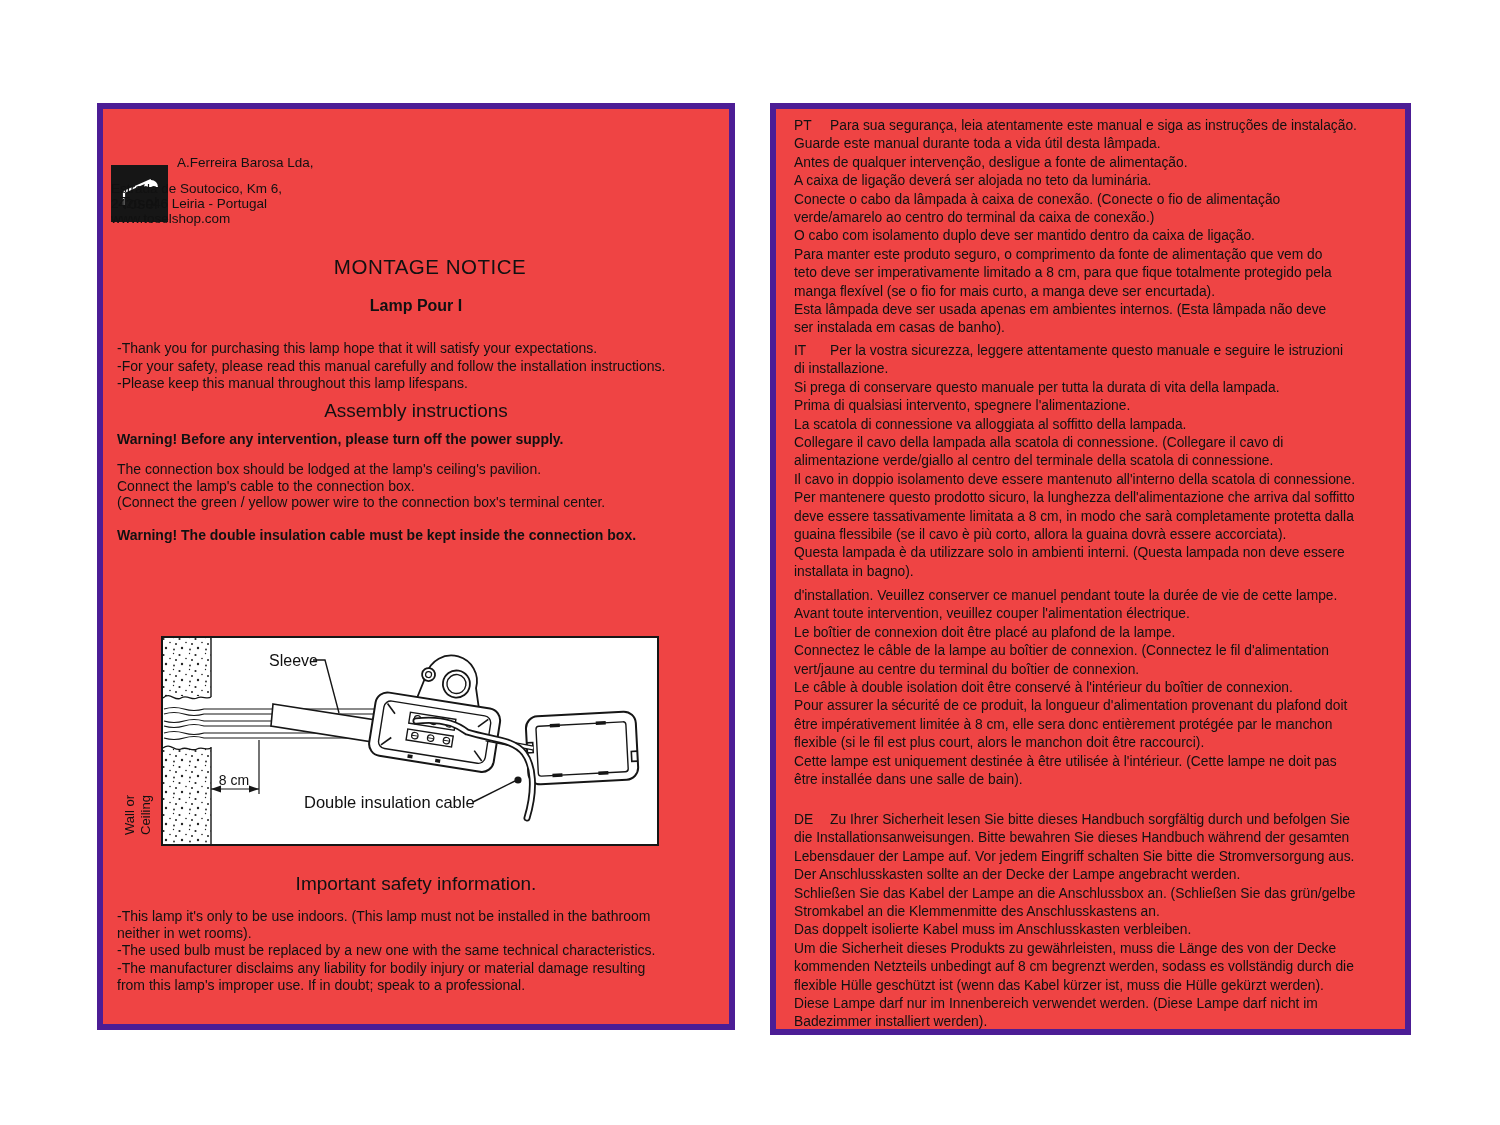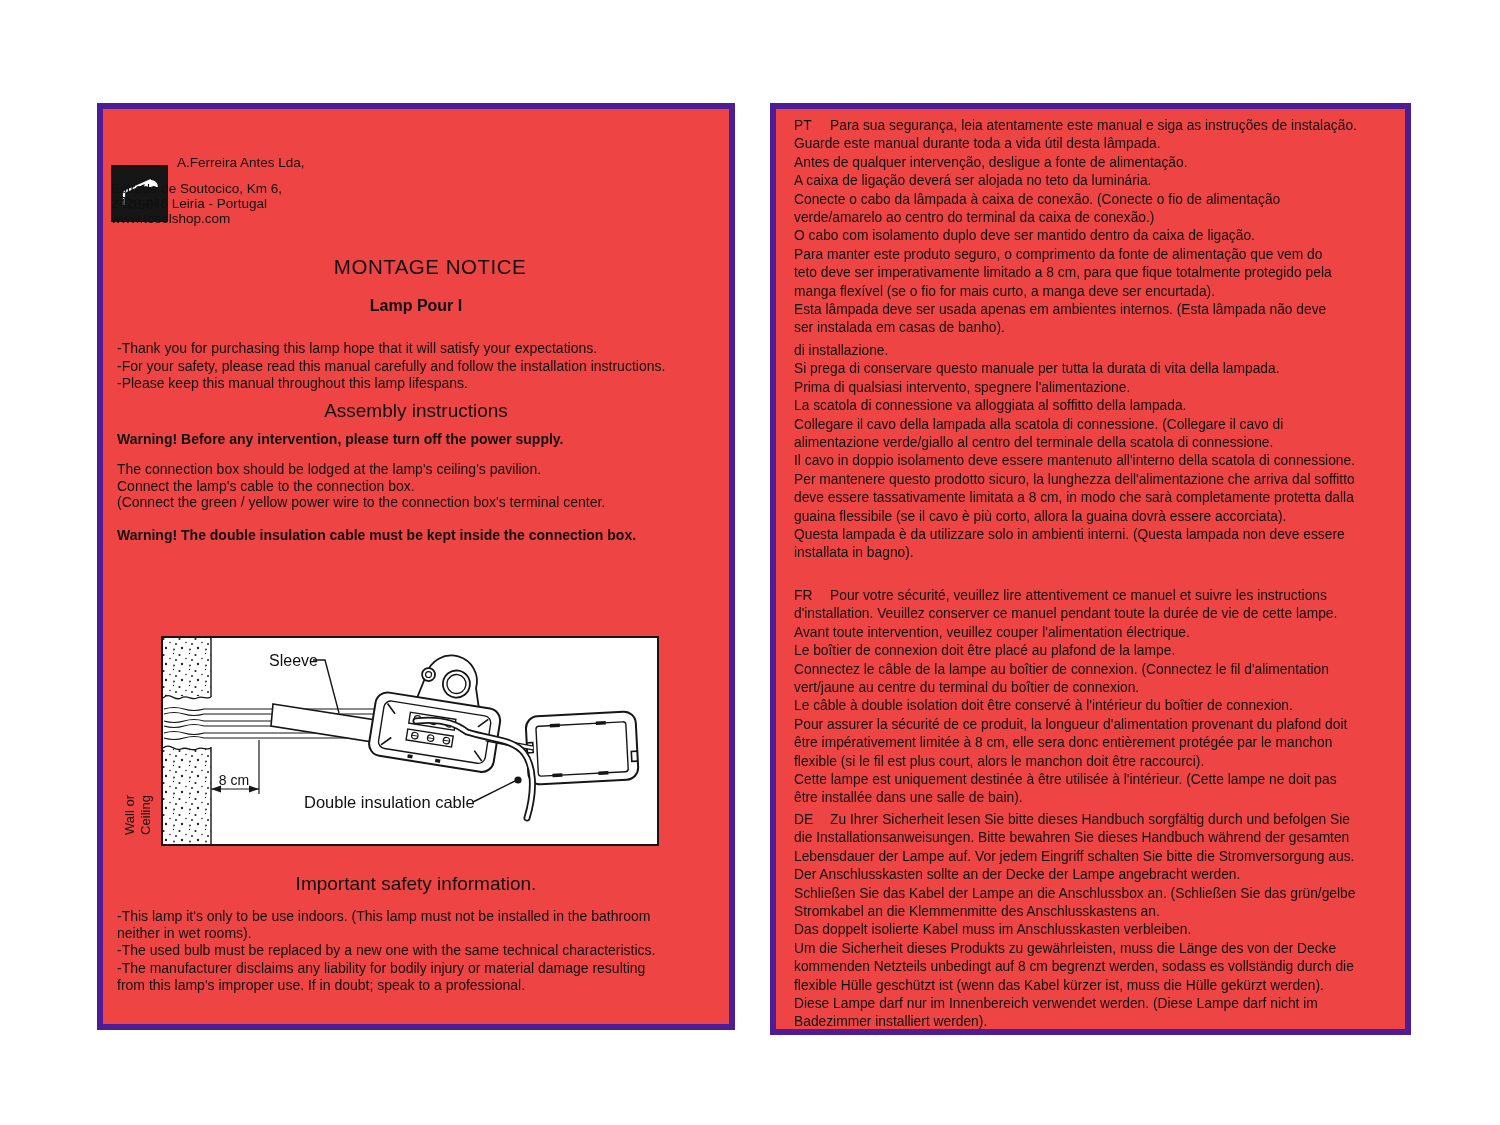--- a/index.html
+++ b/index.html
@@ -50,21 +50,21 @@
   <div class="abs logo-box">
     <svg width="57" height="57" viewBox="0 0 57 57">
       <rect x="0" y="0" width="57" height="57" fill="#161616"></rect>
       <path d="M13,27 L40,15" stroke="#fff" stroke-width="2.2" fill="none"></path>
       <path d="M33,22 a7,7 0 0 1 14,0 z" fill="#fff"></path>
       <path d="M13,27 L13,41" stroke="#fff" stroke-width="2.2"></path>
       <text x="28" y="44" text-anchor="middle" font-size="16" fill="#fff">Tosel</text>
     </svg>
   </div>
 
-  <div class="abs company-name">A.Ferreira Antes Lda,</div>
+  <div class="abs company-name">A.Ferreira Barosa Lda,</div>
   <div class="abs address pre">Estrada de Soutocico, Km 6,
 2420-046 Leiria - Portugal
 www.toselshop.com</div>
 
   <div class="abs center doc-title">MONTAGE NOTICE</div>
   <div class="abs center doc-subtitle">Lamp Pour I</div>
 
   <div class="abs intro pre">-Thank you for purchasing this lamp hope that it will satisfy your expectations.
 -For your safety, please read this manual carefully and follow the installation instructions.
 -Please keep this manual throughout this lamp lifespans.</div>
@@ -210,36 +210,36 @@
 verde/amarelo ao centro do terminal da caixa de conexão.)
 O cabo com isolamento duplo deve ser mantido dentro da caixa de ligação.
 Para manter este produto seguro, o comprimento da fonte de alimentação que vem do
 teto deve ser imperativamente limitado a 8 cm, para que fique totalmente protegido pela
 manga flexível (se o fio for mais curto, a manga deve ser encurtada).
 Esta lâmpada deve ser usada apenas em ambientes internos. (Esta lâmpada não deve
 ser instalada em casas de banho).</div>
   </div>
 
   <div id="section-it" class="abs lang-section">
+    <div><span class="lang-code">IT</span><span>Per la vostra sicurezza, leggere attentamente questo manuale e seguire le istruzioni</span></div>
     <div class="pre">di installazione.
 Si prega di conservare questo manuale per tutta la durata di vita della lampada.
 Prima di qualsiasi intervento, spegnere l'alimentazione.
 La scatola di connessione va alloggiata al soffitto della lampada.
 Collegare il cavo della lampada alla scatola di connessione. (Collegare il cavo di
 alimentazione verde/giallo al centro del terminale della scatola di connessione.
 Il cavo in doppio isolamento deve essere mantenuto all'interno della scatola di connessione.
 Per mantenere questo prodotto sicuro, la lunghezza dell'alimentazione che arriva dal soffitto
 deve essere tassativamente limitata a 8 cm, in modo che sarà completamente protetta dalla
 guaina flessibile (se il cavo è più corto, allora la guaina dovrà essere accorciata).
 Questa lampada è da utilizzare solo in ambienti interni. (Questa lampada non deve essere
 installata in bagno).</div>
   </div>
 
   <div id="section-fr" class="abs lang-section">
-    <div><span class="lang-code">FR</span><span>Pour votre sécurité, veuillez lire attentivement ce manuel et suivre les instructions</span></div>
     <div class="pre">d'installation. Veuillez conserver ce manuel pendant toute la durée de vie de cette lampe.
 Avant toute intervention, veuillez couper l'alimentation électrique.
 Le boîtier de connexion doit être placé au plafond de la lampe.
 Connectez le câble de la lampe au boîtier de connexion. (Connectez le fil d'alimentation
 vert/jaune au centre du terminal du boîtier de connexion.
 Le câble à double isolation doit être conservé à l'intérieur du boîtier de connexion.
 Pour assurer la sécurité de ce produit, la longueur d'alimentation provenant du plafond doit
 être impérativement limitée à 8 cm, elle sera donc entièrement protégée par le manchon
 flexible (si le fil est plus court, alors le manchon doit être raccourci).
 Cette lampe est uniquement destinée à être utilisée à l'intérieur. (Cette lampe ne doit pas

